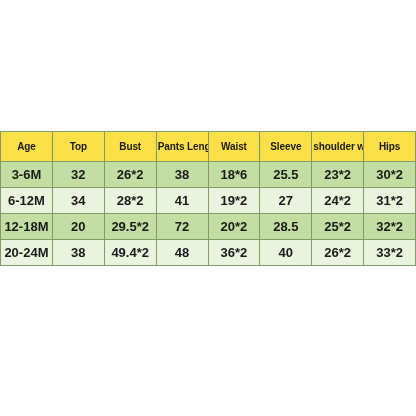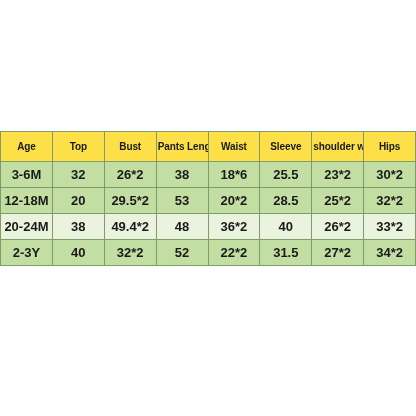--- a/index.html
+++ b/index.html
@@ -97,46 +97,46 @@
         <tr class="row-dark">
           <td>3-6M</td>
           <td>32</td>
           <td>26*2</td>
           <td>38</td>
           <td>18*6</td>
           <td>25.5</td>
           <td>23*2</td>
           <td>30*2</td>
         </tr>
+        <tr class="row-light">
+          <td>6-12M</td>
+          <td>34</td>
+          <td>28*2</td>
+          <td>41</td>
+          <td>19*2</td>
+          <td>27</td>
+          <td>24*2</td>
+          <td>31*2</td>
+        </tr>
         <tr class="row-dark">
           <td>12-18M</td>
           <td>20</td>
           <td>29.5*2</td>
-          <td>53</td>
+          <td>72</td>
           <td>20*2</td>
           <td>28.5</td>
           <td>25*2</td>
           <td>32*2</td>
         </tr>
         <tr class="row-light">
           <td>20-24M</td>
           <td>38</td>
           <td>49.4*2</td>
           <td>48</td>
           <td>36*2</td>
           <td>40</td>
           <td>26*2</td>
           <td>33*2</td>
         </tr>
-        <tr class="row-dark">
-          <td>2-3Y</td>
-          <td>40</td>
-          <td>32*2</td>
-          <td>52</td>
-          <td>22*2</td>
-          <td>31.5</td>
-          <td>27*2</td>
-          <td>34*2</td>
-        </tr>
       </tbody>
   </table>
 
 </div>
 
 </body></html>

